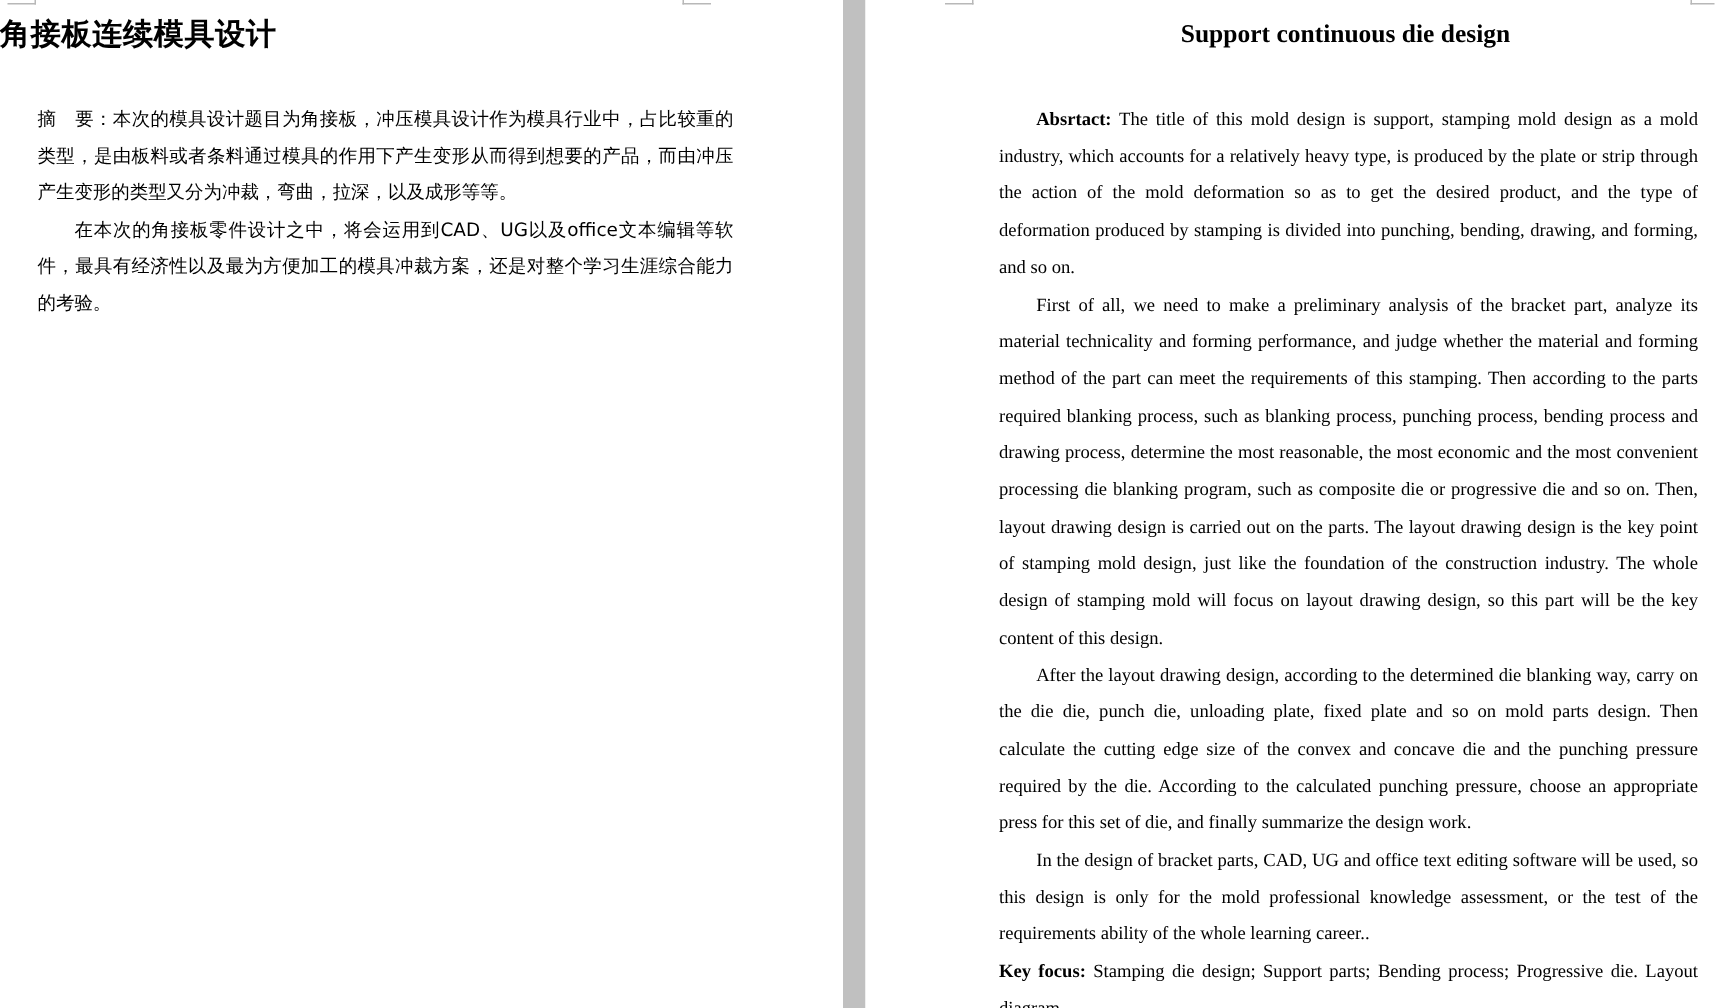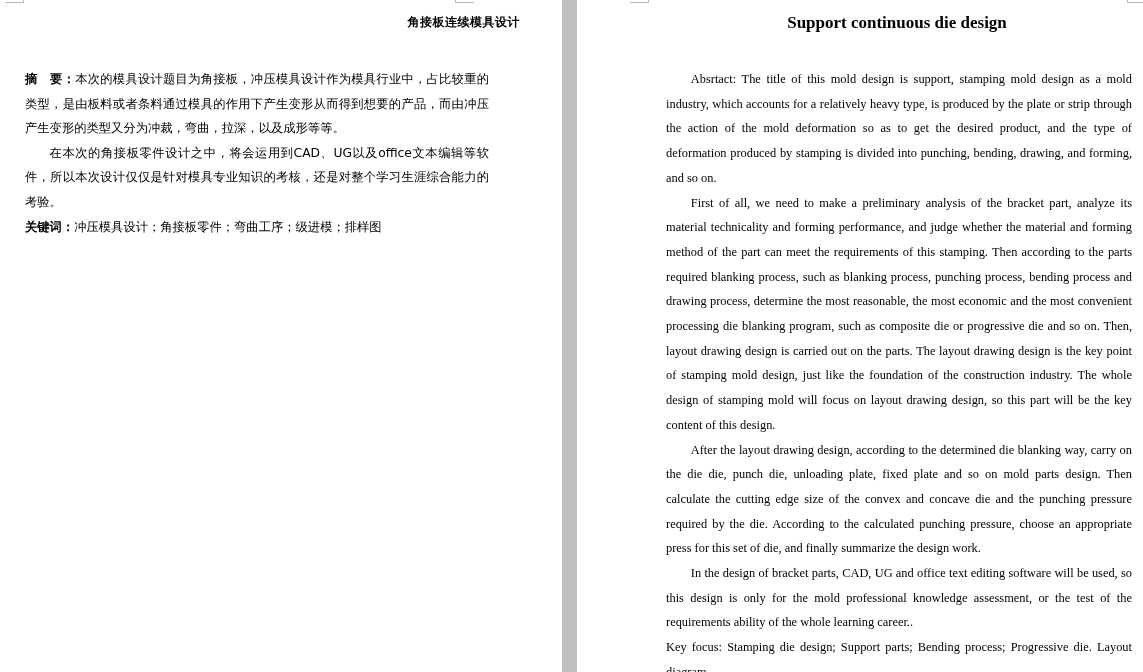--- a/index.html
+++ b/index.html
@@ -41,40 +41,40 @@
     }
     .corner-mark.right-tick { border-right: 1px solid #b8b8b8; height: 2px; }
     .corner-mark.left-tick { border-left: 1px solid #b8b8b8; height: 2px; }
 
     
     .cn-title {
       position: absolute;
       top: 11px;
       left: 0;
       width: 520px;
-      text-align: right;
+      text-align: left;
       font-family: "DejaVu Sans", sans-serif;
       font-weight: bold;
-      font-size: 12px;
+      font-size: 20px;
       line-height: 22px;
       letter-spacing: 0.5px;
     }
     .cn-body {
       position: absolute;
       left: 25px;
       top: 67px;
       width: 464px;
       font-family: "DejaVu Sans", sans-serif;
       font-size: 12.3px;
       line-height: 24.6px;
       text-align: justify;
     }
     .cn-body p { margin: 0; }
     .cn-body p.indent { text-indent: 2em; }
-    .cn-label { font-weight: bold; }
+    .cn-label { font-weight: normal; }
 
     
     .en-title {
       position: absolute;
       top: 11px;
       left: 0;
       width: 640px;
       text-align: center;
       font-family: "Liberation Serif", serif;
       font-weight: bold;
@@ -86,35 +86,34 @@
       left: 89px;
       top: 67px;
       width: 466px;
       font-family: "Liberation Serif", serif;
       font-size: 12.4px;
       line-height: 24.7px;
       text-align: justify;
     }
     .en-body p { margin: 0; }
     .en-body p.indent { text-indent: 2em; }
-    .en-label { font-weight: normal; }
+    .en-label { font-weight: bold; }
   </style>
 </head>
 <body>
 
 <div class="page" id="page-left">
   <div class="corner-mark right-tick" style="left:5px;"></div>
   <div class="corner-mark left-tick" style="left:455px;"></div>
 
   <div class="cn-title">角接板连续模具设计</div>
 
   <div class="cn-body">
     <p><span class="cn-label">摘　要：</span><span>本次的模具设计题目为角接板，冲压模具设计作为模具行业中，占比较重的类型，是由板料或者条料通过模具的作用下产生变形从而得到想要的产品，而由冲压产生变形的类型又分为冲裁，弯曲，拉深，以及成形等等。</span></p>
-    <p class="indent">在本次的角接板零件设计之中，将会运用到CAD、UG以及office文本编辑等软件，所以本次设计仅仅是针对模具专业知识的考核，还是对整个学习生涯综合能力的考验。</p>
-    <p><span class="cn-label">关键词：</span><span>冲压模具设计；角接板零件；弯曲工序；级进模；排样图</span></p>
+    <p class="indent">在本次的角接板零件设计之中，将会运用到CAD、UG以及office文本编辑等软件，最具有经济性以及最为方便加工的模具冲裁方案，还是对整个学习生涯综合能力的考验。</p>
   </div>
 </div>
 
 <div class="separator"></div>
 
 <div class="page" id="page-right">
   <div class="corner-mark right-tick" style="left:53px;"></div>
   <div class="corner-mark left-tick" style="left:550px;"></div>
 
   <div class="en-title">Support continuous die design</div>

